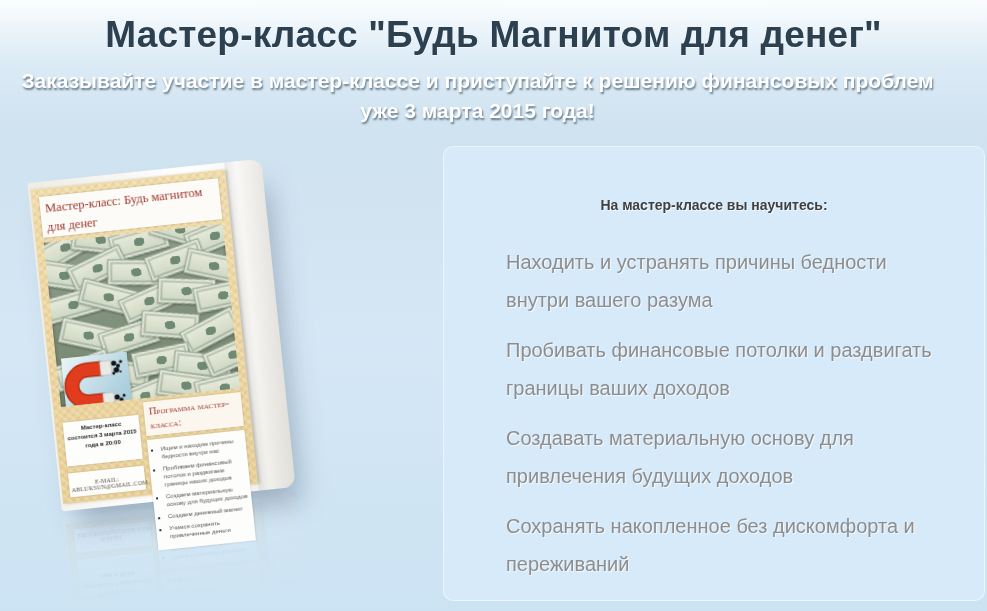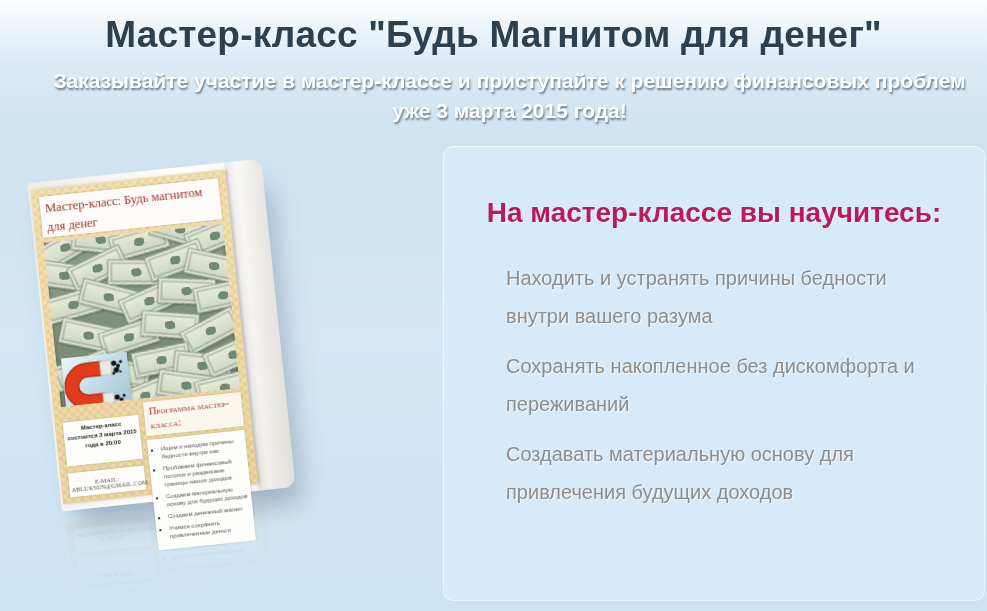--- a/index.html
+++ b/index.html
@@ -10,21 +10,21 @@
   }
 
   
   .hero-title{
     position:absolute;top:14px;left:0;width:100%;
     text-align:center;font-size:37px;font-weight:bold;color:#2c4050;
     text-shadow:0 1px 0 rgba(255,255,255,.45);
     letter-spacing:.2px;margin:0;
   }
   .hero-subtitle{
-    position:absolute;top:66px;left:44px;width:931px;
+    position:absolute;top:66px;left:12px;width:931px;
     text-align:center;font-size:21px;font-weight:bold;color:#ffffff;
     line-height:30px;margin:0;
     text-shadow:1px 2px 2px rgba(90,112,128,.9);
   }
 
   
   .box-wrap{
     position:absolute;left:44px;top:170px;width:235px;height:330px;
     transform:rotate(-6deg);
     -webkit-box-reflect:below 6px linear-gradient(transparent 72%,rgba(0,0,0,.14));
@@ -105,21 +105,21 @@
   .program-list li::marker{color:#333;font-size:5px;}
 
   
   .benefits-panel{
     position:absolute;left:443px;top:146px;width:542px;height:455px;
     box-sizing:border-box;background:#d6eafa;border:1px solid rgba(255,255,255,.55);
     border-radius:10px;
   }
   .benefits-heading{
     margin:50px 0 30px 0;text-align:center;
-    font-size:28px;font-weight:bold;color:#be185d;
+    font-size:14px;font-weight:bold;color:#404040;
     text-shadow:1px 1px 1px rgba(255,255,255,.85);
   }
   .benefits-list{padding:0 40px 0 58px;}
   .benefit-item{
     margin:0 0 12px 4px;font-size:20px;color:#8d8d8d;line-height:38px;
     text-shadow:1px 1px 1px rgba(255,255,255,.8);
   }
 </style>
 </head>
 <body>
@@ -207,16 +207,17 @@
         </div>
       </div>
     </div>
   </div>
 </div>
 
 <div class="benefits-panel">
   <h2 class="benefits-heading">На мастер-классе вы научитесь:</h2>
   <div class="benefits-list">
     <p class="benefit-item">Находить и устранять причины бедности внутри вашего разума</p>
+    <p class="benefit-item">Пробивать финансовые потолки и раздвигать границы ваших доходов</p>
+    <p class="benefit-item">Создавать материальную основу для привлечения будущих доходов</p>
     <p class="benefit-item">Сохранять накопленное без дискомфорта и переживаний</p>
-    <p class="benefit-item">Создавать материальную основу для привлечения будущих доходов</p>
   </div>
 </div>
 
 </body></html>

